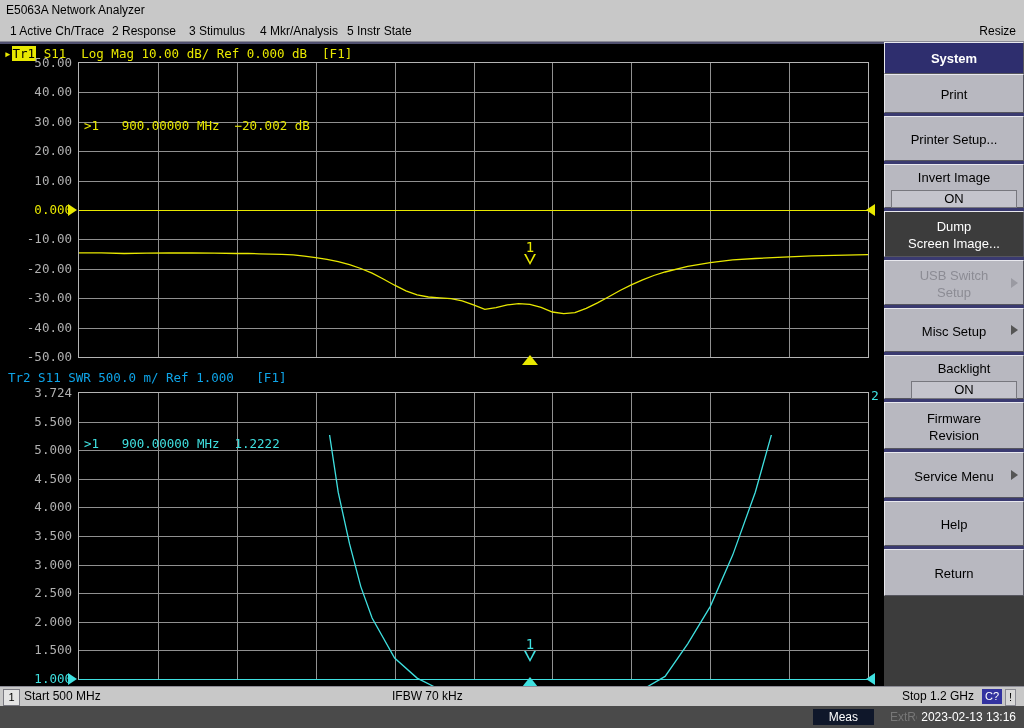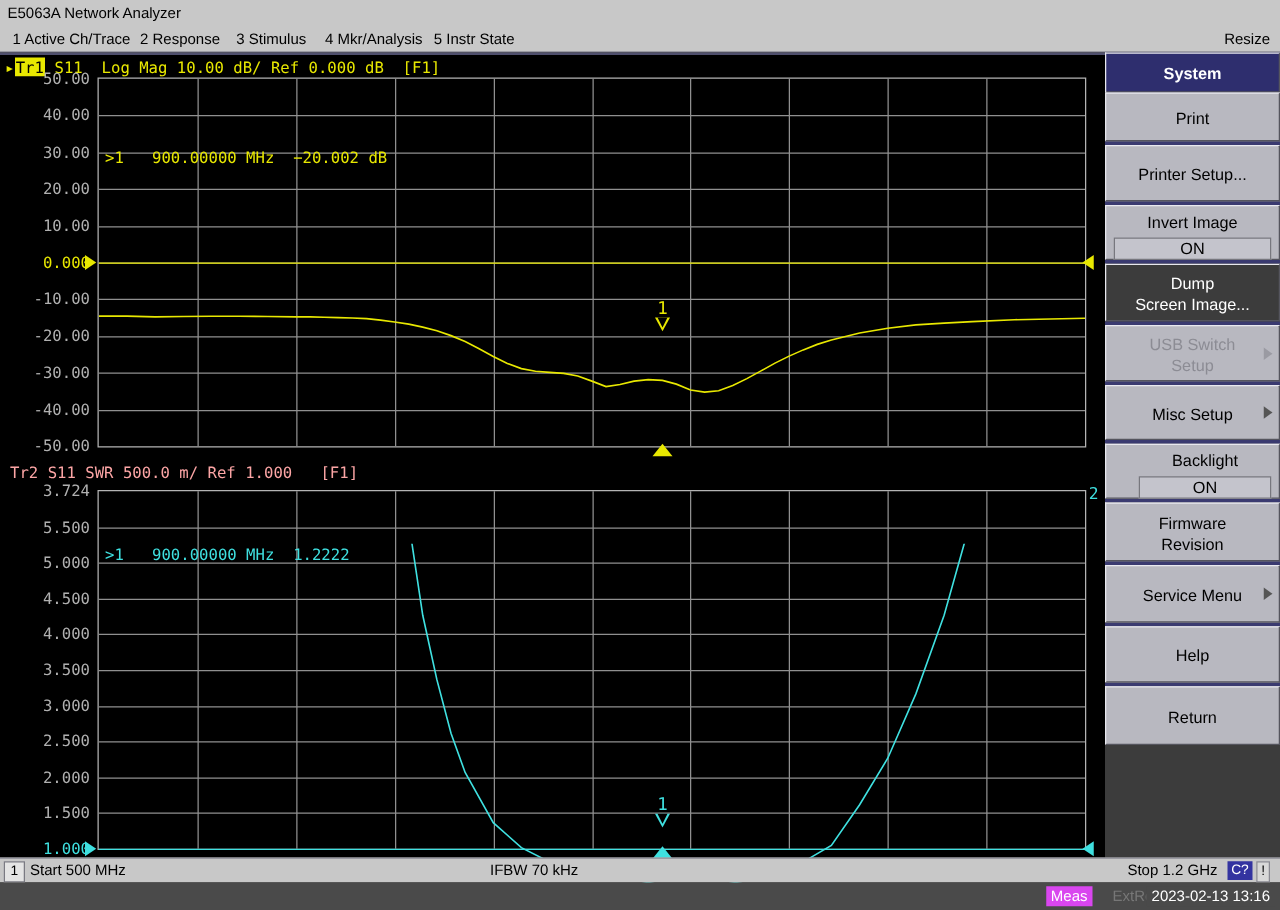--- a/index.html
+++ b/index.html
@@ -16,21 +16,21 @@
     padding:0 4px;white-space:nowrap;}
   .menubar .resize{right:4px;}
 
   
   #screen{position:absolute;left:0;top:42px;width:884px;height:644px;background:#000;
     border-top:2px solid #50506e;box-sizing:border-box;}
 
   .tracehdr{position:absolute;font-family:"DejaVu Sans Mono","Liberation Mono",monospace;
     font-size:12.5px;white-space:pre;letter-spacing:0px;}
   .tr1hdr{left:4px;top:2px;color:#e8e800;text-align:right;}
-  .tr2hdr{left:8px;top:326px;color:#fca5a5;}
+  .tr2hdr{left:8px;top:326px;color:#0ea5e9;}
   .trbadge{background:#e8e800;color:#000;padding:0 1px;}
   .arrowglyph{color:#e8e800;}
 
   
   .plot{position:absolute;left:78px;width:791px;border:1px solid #b4b4b4;
     box-sizing:border-box;background:#000;}
   #plot1{top:18px;height:296px;}
   #plot2{top:348px;height:288px;}
   .gl{position:absolute;background:#909090;}
   .glh{left:0;right:0;height:1px;}
@@ -94,22 +94,22 @@
   #statusbar .start{position:absolute;left:24px;top:0;line-height:19px;font-size:12px;}
   #statusbar .ifbw{position:absolute;left:392px;top:0;line-height:19px;font-size:12px;}
   #statusbar .stop{position:absolute;right:50px;top:0;line-height:19px;font-size:12px;}
   #statusbar .cq{position:absolute;right:22px;top:2px;background:#3333a0;color:#fff;
     font-size:11px;padding:0 3px;line-height:15px;}
   #statusbar .bang{position:absolute;right:8px;top:2px;background:#d8d8d8;color:#000;
     font-size:11px;padding:0 3px;line-height:15px;border:1px solid #8a8a92;}
 
   #bottombar{position:absolute;left:0;top:706px;width:1024px;height:22px;
     background:#4a4a4a;}
-  #bottombar .meas{position:absolute;right:150px;top:3px;background:#d946ef;color:#fff;
-    font-size:12px;padding:1px 4px;}
+  #bottombar .meas{position:absolute;right:150px;top:3px;background:#0f172a;color:#fff;
+    font-size:12px;padding:1px 16px;}
   #bottombar .extref{position:absolute;right:92px;top:3px;color:#777;
     font-size:12px;padding:1px 6px;}
   #bottombar .clock{position:absolute;right:4px;top:3px;color:#fff;font-size:12px;
     padding:1px 4px;background:#4a4a4a;}
 </style>
 </head>
 <body>
 
 <div id="app">
 

